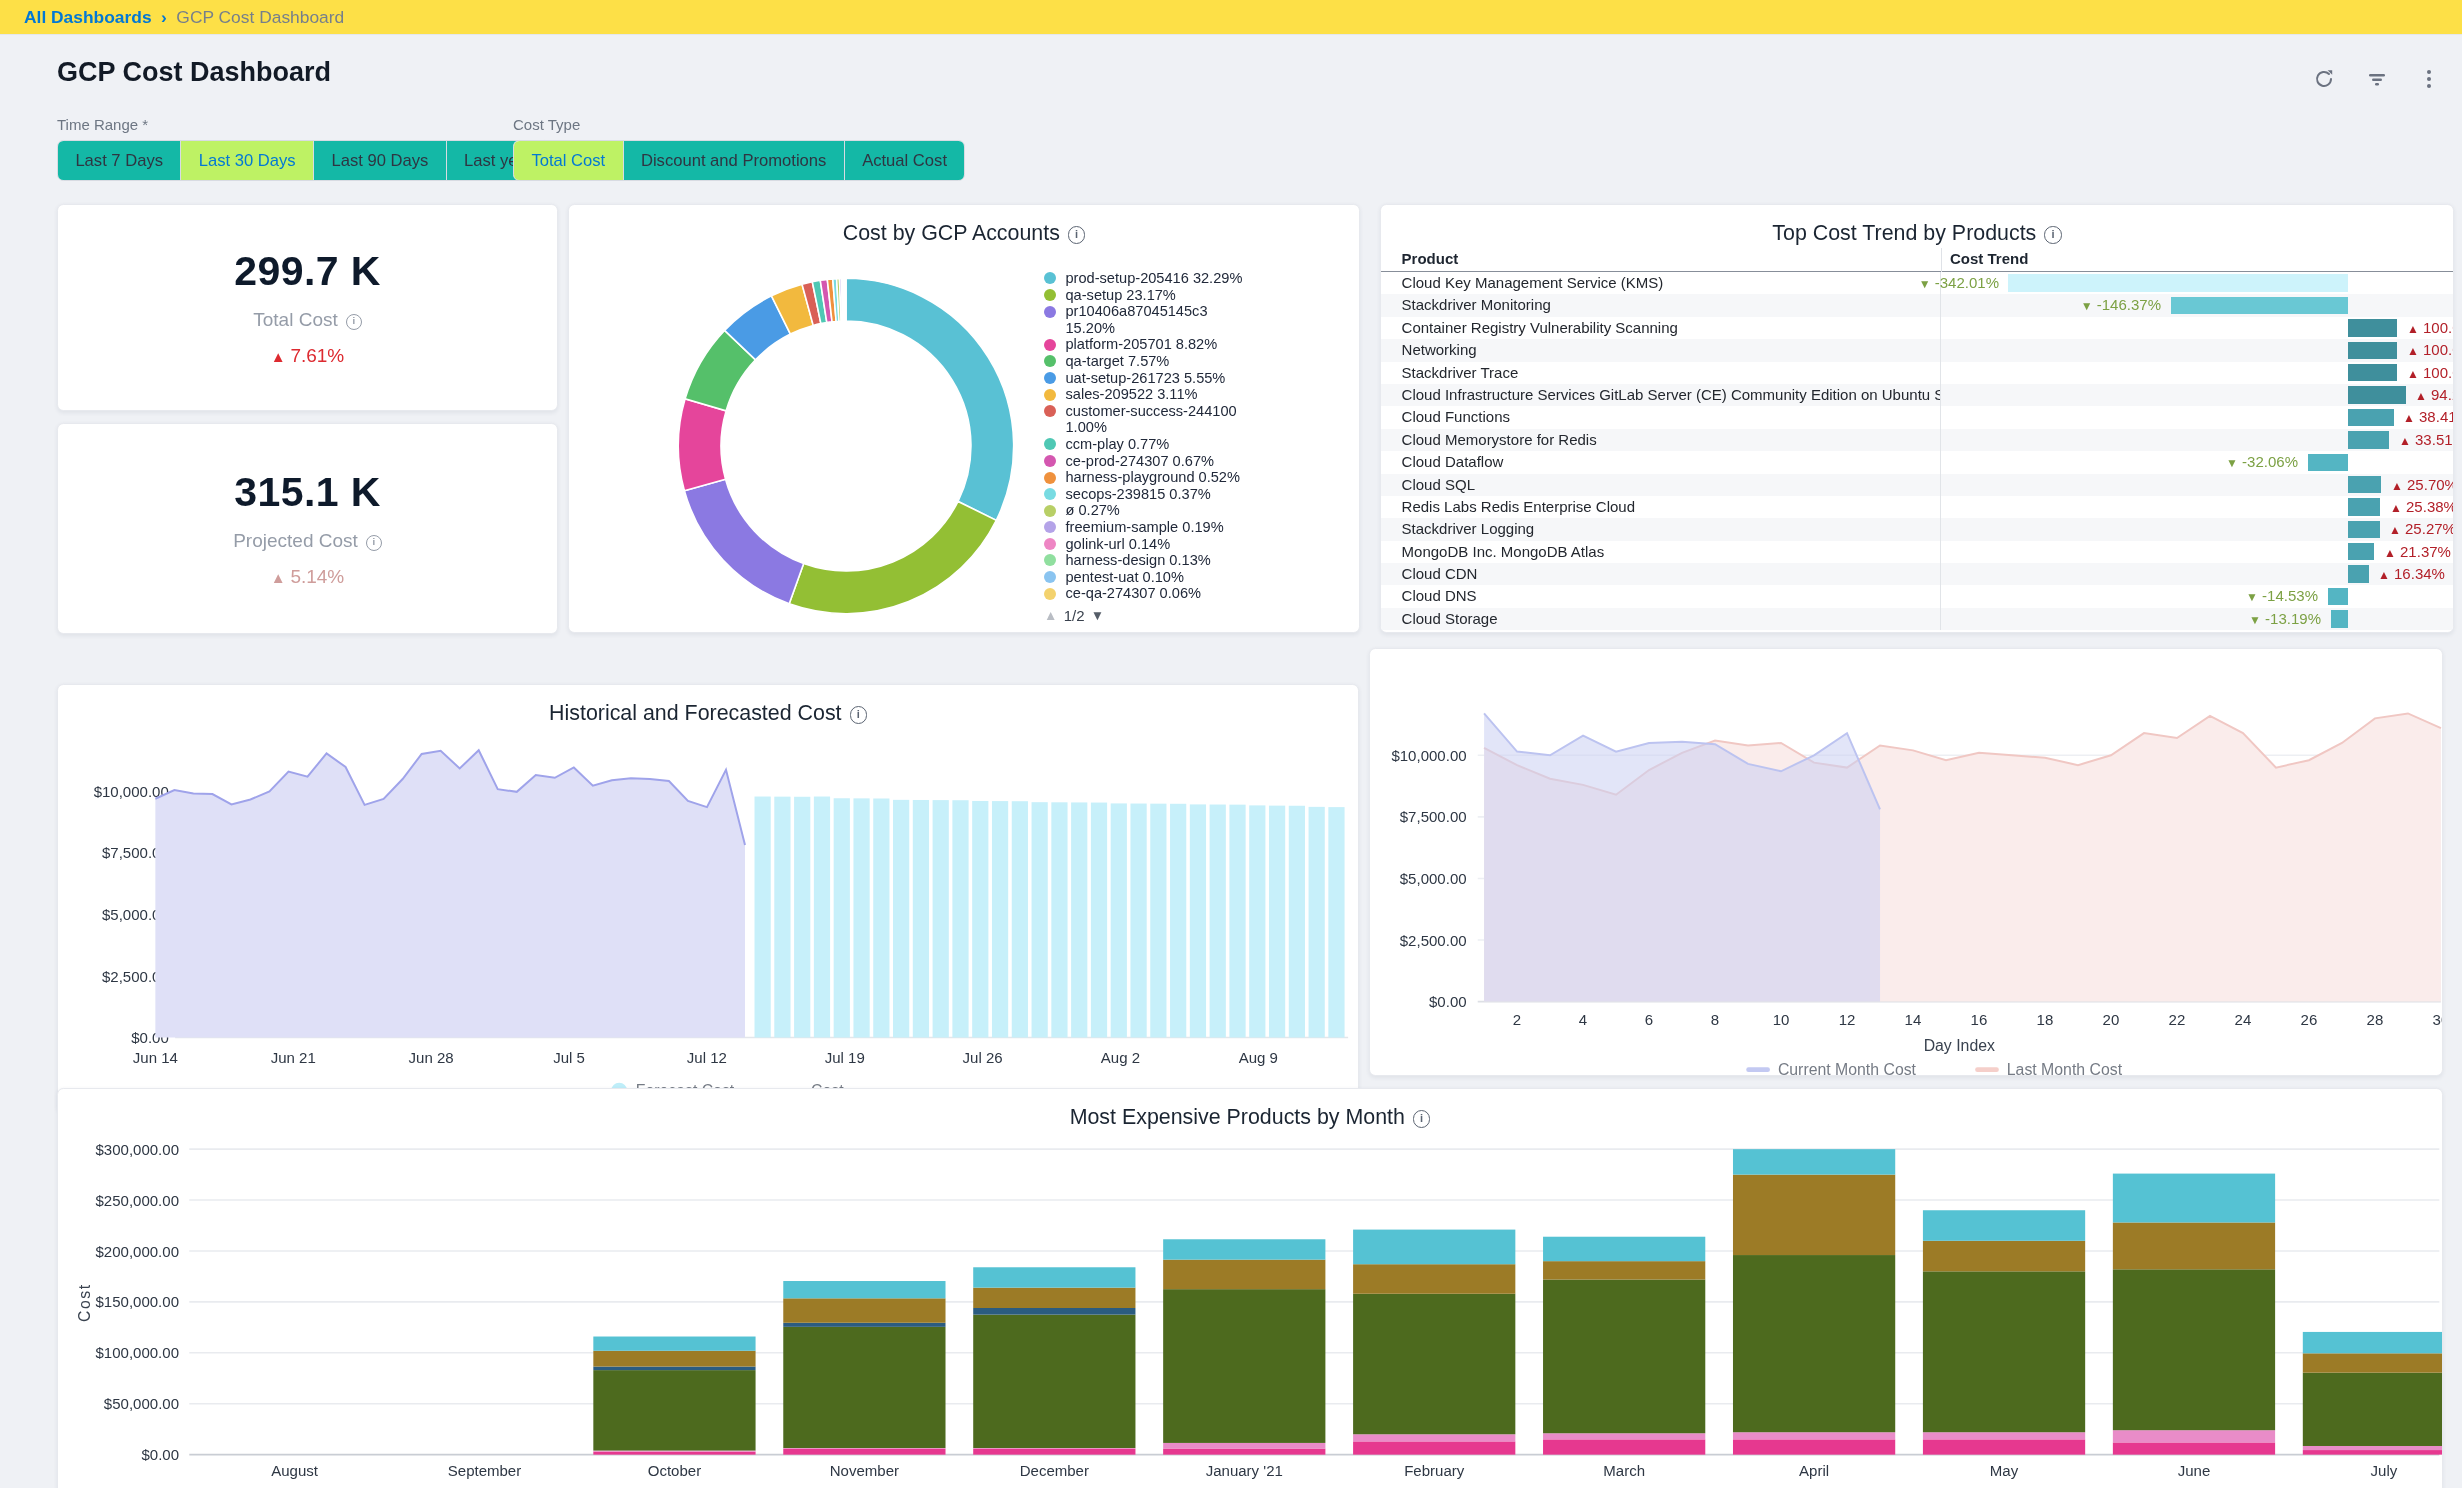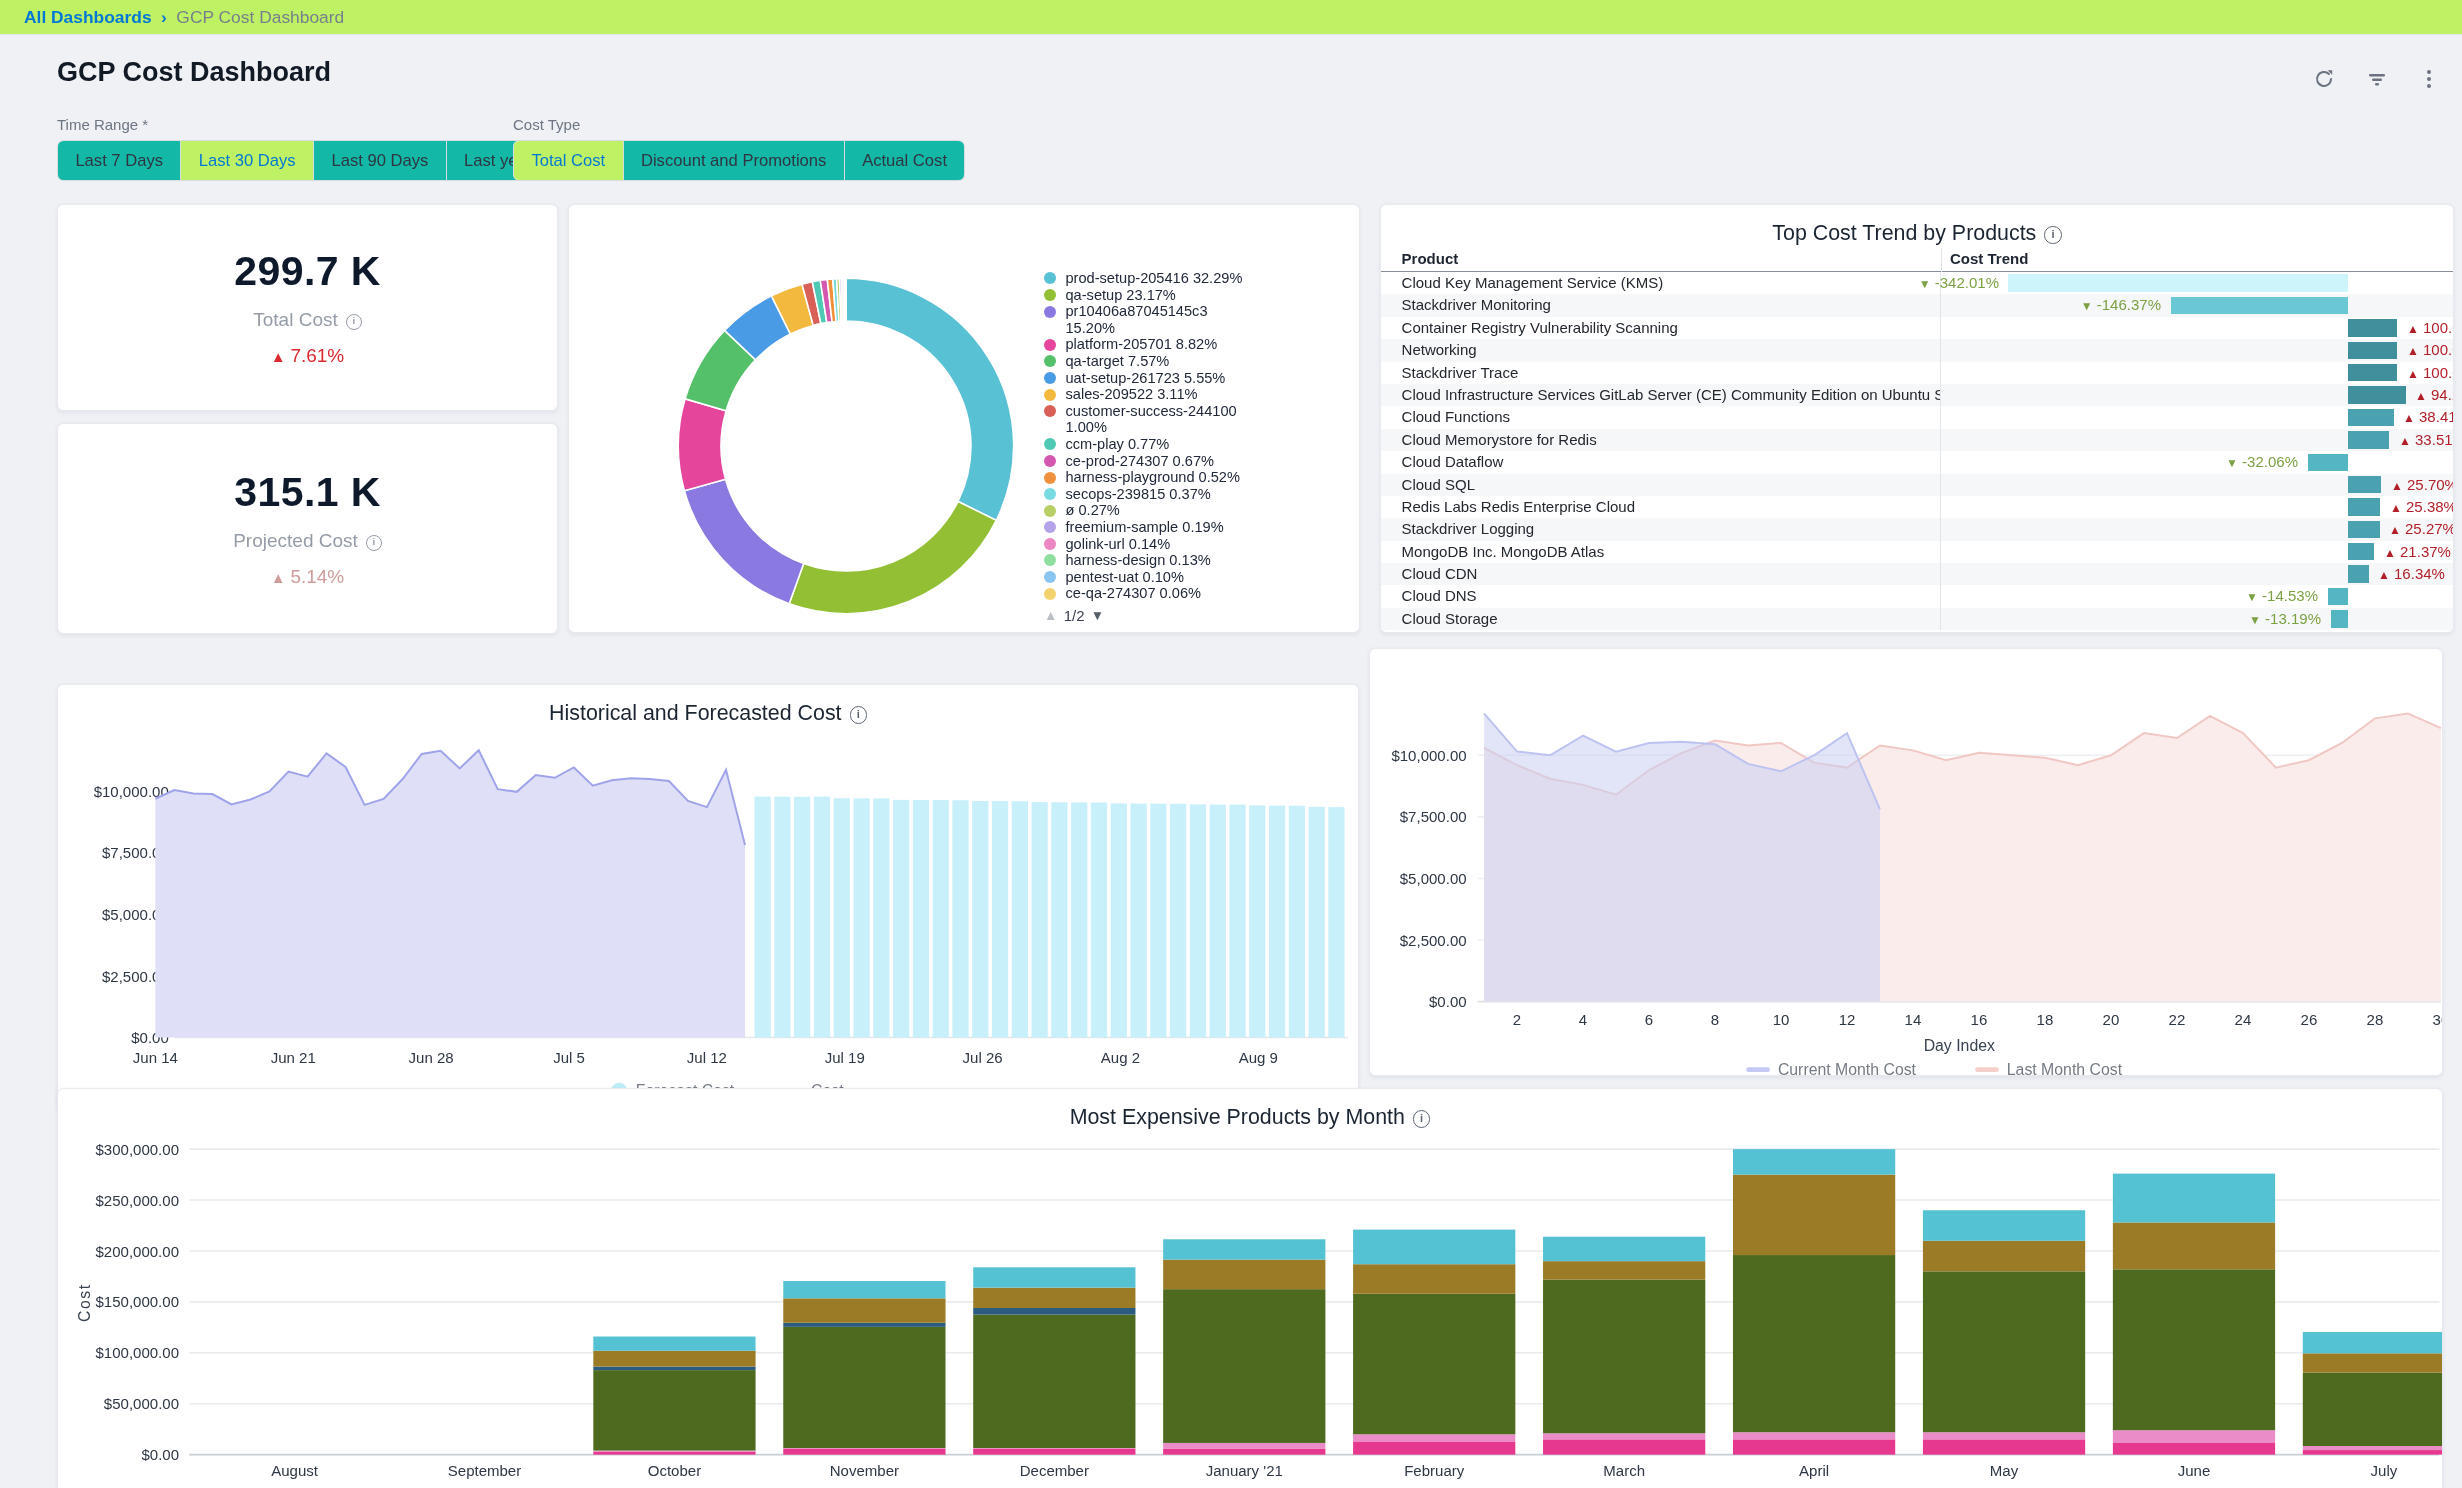--- a/index.html
+++ b/index.html
@@ -1,21 +1,21 @@
 <!DOCTYPE html>
 <html style="font-size:12.7px"><head>
 <meta charset="utf-8">
 <style>
   * { margin:0; padding:0; box-sizing:border-box; }
   html,body { width:2462px; height:1489px; overflow:hidden; background:#eff1f5;
     font-family:"Liberation Sans","DejaVu Sans",sans-serif; }
   .page { position:absolute; left:0; top:0; width:2462px; height:1489px; }
 
   
-  .topbar { position:absolute; left:0; top:0; width:2462px; height:35px; background:#bef264;
+  .topbar { position:absolute; left:0; top:0; width:2462px; height:35px; background:#fde047;
     border-bottom:1.6px solid #e4e7ec; display:flex; align-items:center; padding-left:24px; font-size:17.4px; }
   .crumb-link { color:#0278d5; font-weight:600; cursor:pointer; }
   .crumb-sep  { color:#0278d5; margin:0 9.5px; font-weight:700; font-size:17.4px; }
   .crumb-cur  { color:#767f8b; }
 
   
   .page-title { position:absolute; left:57px; top:57px; font-size:27px; font-weight:600; color:#121a26; }
   .hdr-icons { position:absolute; top:67px; right:20.6px; display:flex; gap:28.5px; align-items:center; }
   .hdr-icon { width:24px; height:24px; cursor:pointer; display:flex; align-items:center; justify-content:center; }
 
@@ -136,20 +136,21 @@
     <div class="stat-label"><span>Total Cost</span><span class="info-i">i</span></div>
     <div class="stat-delta" id="total-delta" style="color: rgb(221, 42, 48);"><span class="tri">▲</span><span>7.61%</span></div>
   </div>
   <div class="card stat-card" style="left:57px; top:423px; width:501px; height:211px;">
     <div class="stat-value">315.1 K</div>
     <div class="stat-label"><span>Projected Cost</span><span class="info-i">i</span></div>
     <div class="stat-delta" id="proj-delta" style="color: rgb(207, 157, 155);"><span class="tri">▲</span><span>5.14%</span></div>
   </div>
 
   <div class="card" style="left:568px; top:204px; width:792px; height:429px;">
+    <div class="card-title"><span>Cost by GCP Accounts</span><span class="info-i">i</span></div>
     <svg id="donut-svg" class="chart-svg" style="left:103px; top:67px;" width="348" height="348" viewBox="0 0 440 440">
         <path d="M220 8A212 212 0 0 1 410.01341801808644 314.0154294415759L361.6137738059324 290.06810307438207A158 158 0 0 0 220 62Z" fill="#59c1d4" stroke="#ffffff" stroke-width="2"></path>
         <path d="M410.01341801808644 314.0154294415759A212 212 0 0 1 148.20198398514623 419.47191505655826L166.49015787572216 368.663031032718A158 158 0 0 0 361.6137738059324 290.06810307438207Z" fill="#93bf34" stroke="#ffffff" stroke-width="2"></path>
         <path d="M148.20198398514623 419.47191505655826A212 212 0 0 1 15.656853821768408 276.4613018799768L67.70652313131797 262.07964951432234A158 158 0 0 0 166.49015787572216 368.663031032718Z" fill="#8b79e2" stroke="#ffffff" stroke-width="2"></path>
         <path d="M15.656853821768408 276.4613018799768A212 212 0 0 1 16.550827440266943 160.3976998366677L68.37278648850085 175.57941780279953A158 158 0 0 0 67.70652313131797 262.07964951432234Z" fill="#e5459b" stroke="#ffffff" stroke-width="2"></path>
         <path d="M16.550827440266943 160.3976998366677A212 212 0 0 1 66.47433972593996 73.80194379741602L105.57993243725714 111.04107132071572A158 158 0 0 0 68.37278648850085 175.57941780279953Z" fill="#55c06a" stroke="#ffffff" stroke-width="2"></path>
         <path d="M66.47433972593996 73.80194379741602A212 212 0 0 1 125.71585141864654 30.119776368655863L149.73162511389694 78.48549370871521A158 158 0 0 0 105.57993243725714 111.04107132071572Z" fill="#4a9be5" stroke="#ffffff" stroke-width="2"></path>
         <path d="M125.71585141864654 30.119776368655863A212 212 0 0 1 164.40646105321048 15.419066315133364L178.56707946418516 67.52930414052392A158 158 0 0 0 149.73162511389694 78.48549370871521Z" fill="#f2b93e" stroke="#ffffff" stroke-width="2"></path>
         <path d="M164.40646105321048 15.419066315133364A212 212 0 0 1 177.3710454695443 12.330136428897447L188.22936407635848 65.22717714983867A158 158 0 0 0 178.56707946418516 67.52930414052392Z" fill="#d96057" stroke="#ffffff" stroke-width="2"></path>
         <path d="M177.3710454695443 12.330136428897447A212 212 0 0 1 187.47128395553761 10.510423570768722L195.75690030648556 63.8709760574597A158 158 0 0 0 188.22936407635848 65.22717714983867Z" fill="#4fc8b4" stroke="#ffffff" stroke-width="2"></path>

